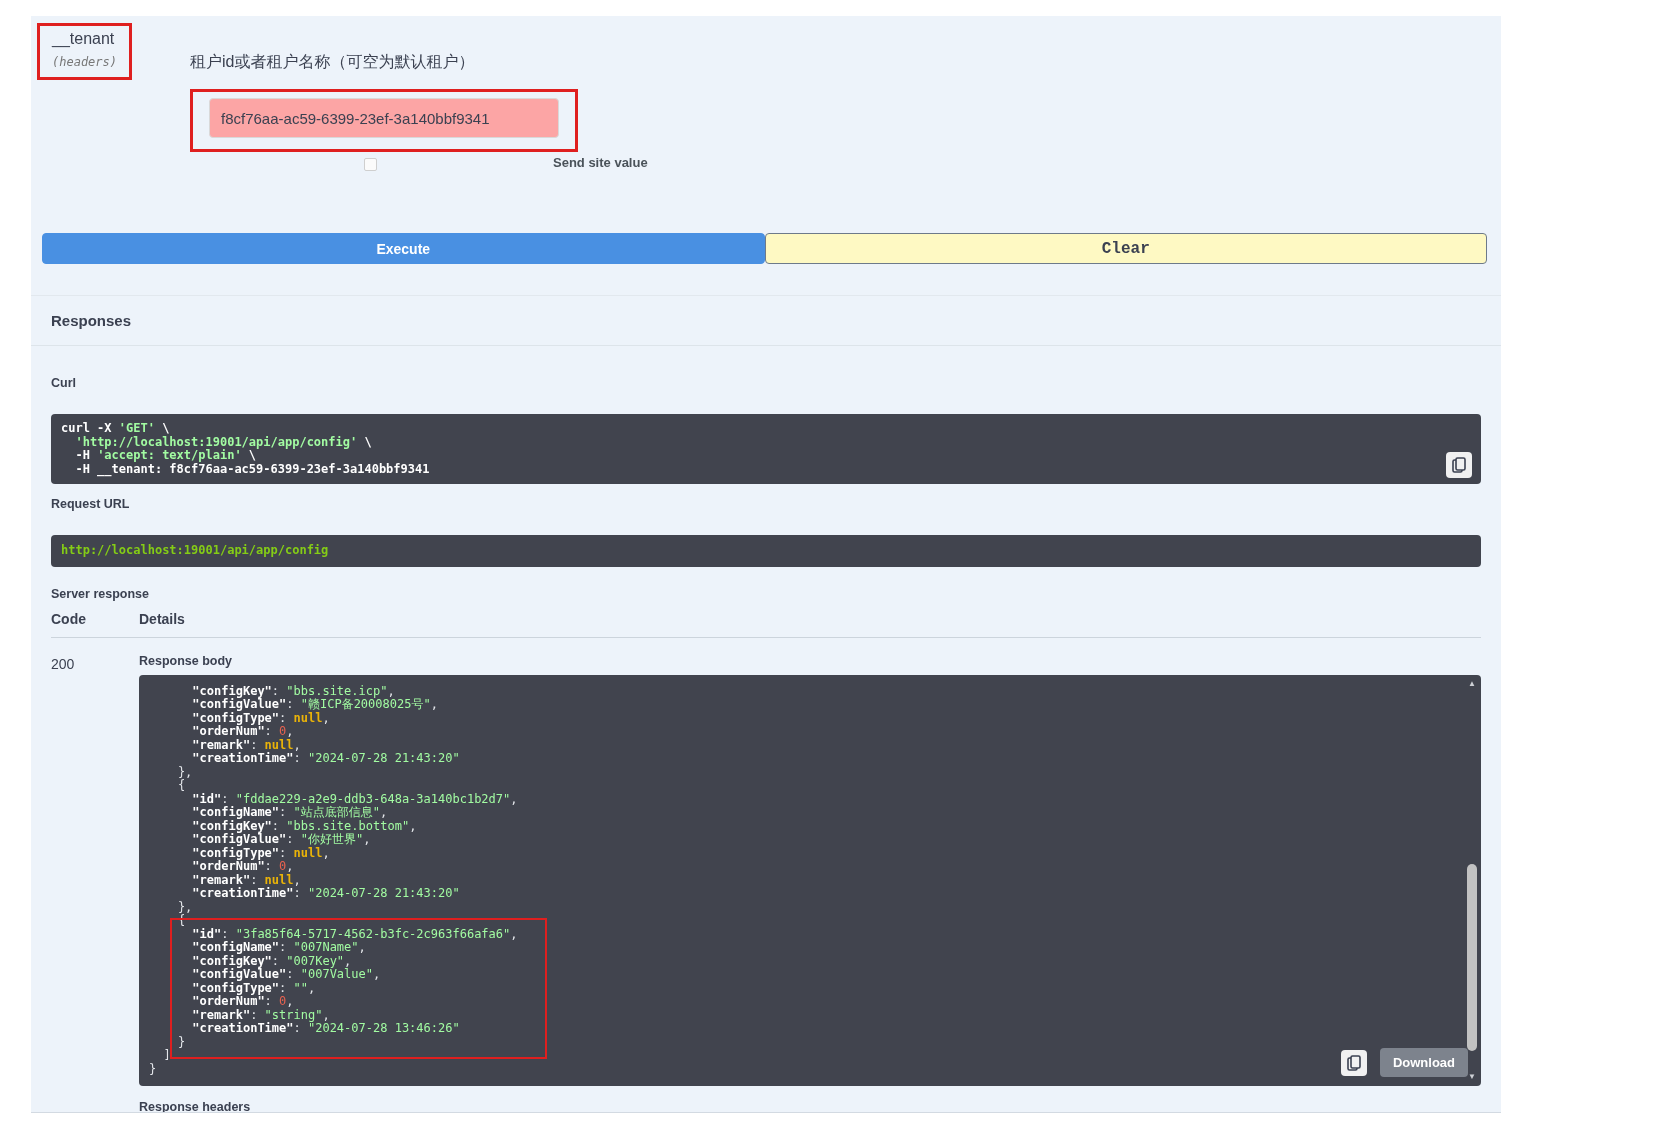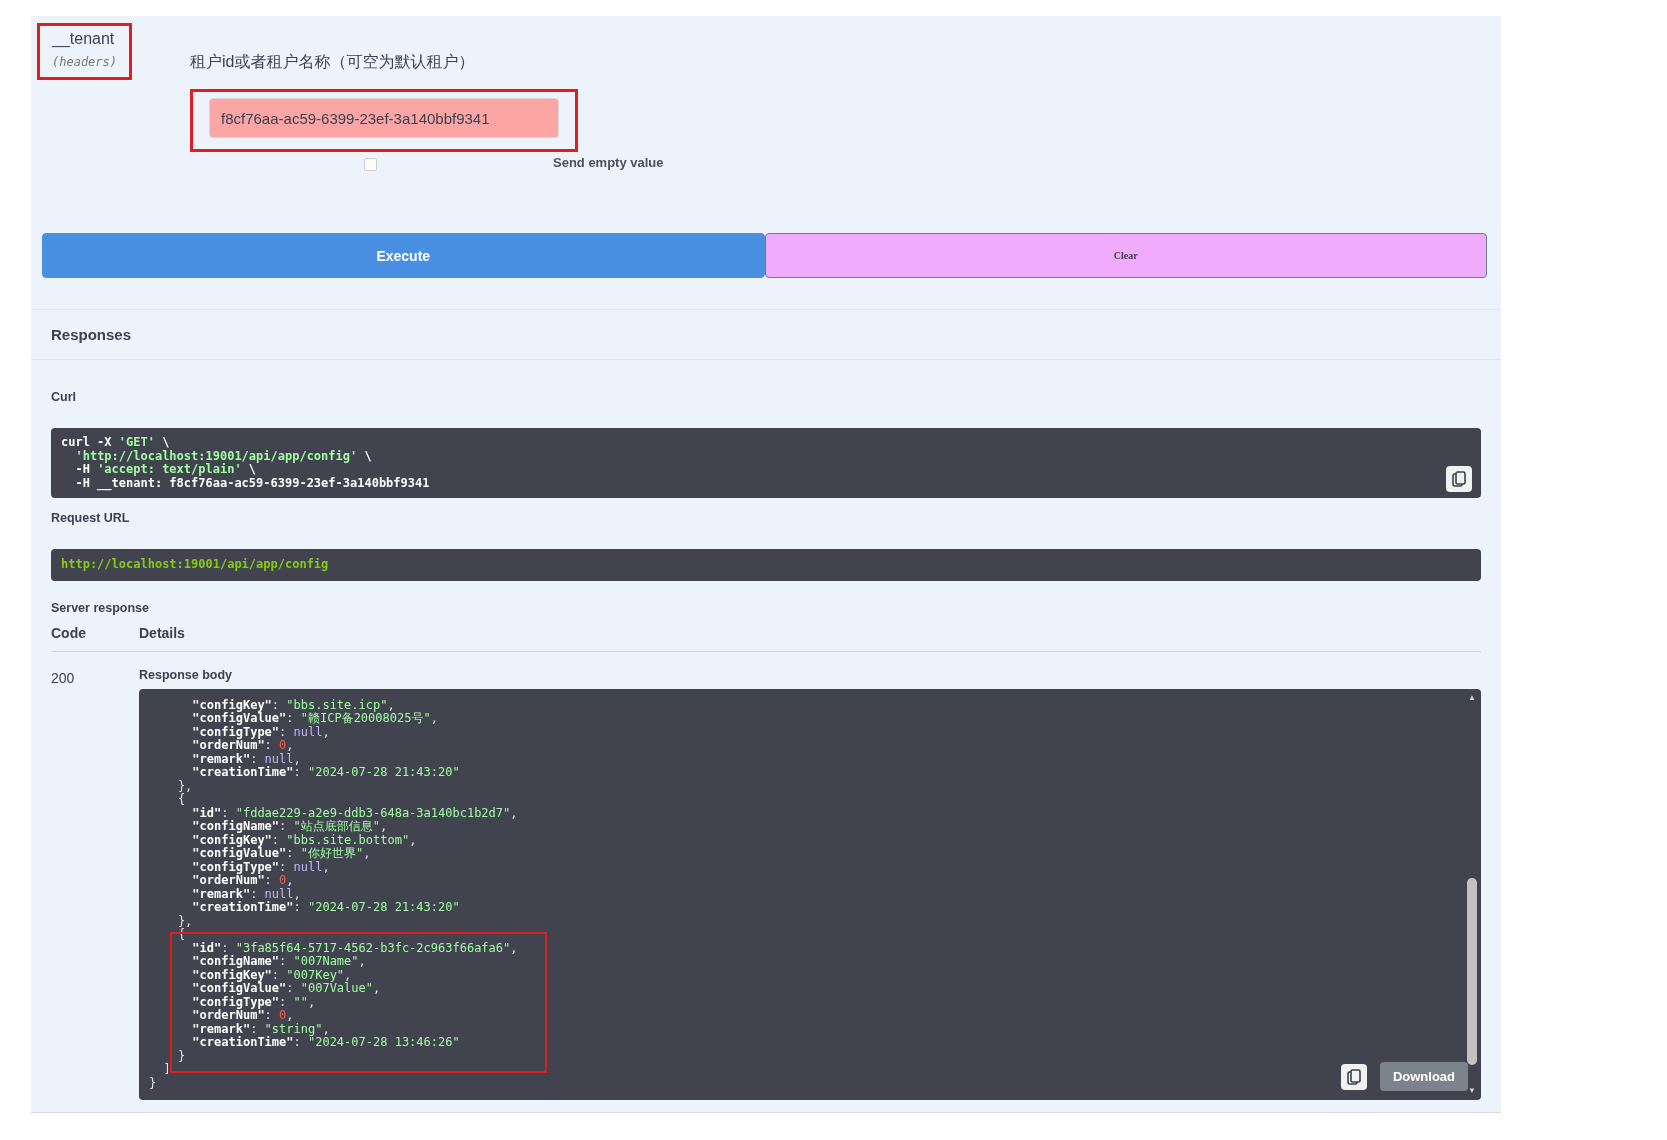--- a/index.html
+++ b/index.html
@@ -25,25 +25,25 @@
   .p-input { width:350px; height:40px; border:1px solid #d9d9d9; border-radius:4px;
     padding:0 11px; font-size:15px; font-family:"Liberation Sans",sans-serif;
     color:#3b4151; background:#fca5a5; display:block; }
   .empty-row { position:relative; height:34px; }
   .cb { position:absolute; left:174px; top:6px; width:13px; height:13px;
     border:1px solid #cfcfcf; background:#fbfbfb; border-radius:2px; cursor:pointer; }
   .empty-label { position:absolute; left:363px; top:3px; font-weight:700;
     font-size:13px; color:#4a5259; }
 
   
-  .exec-row { display:flex; margin:47px 14px 12px 11px; height:45px; }
+  .exec-row { display:flex; margin:47px 14px 12px 11px; height:31px; }
   .btn-exec { flex:1; background:#4990e2; border:1px solid #4990e2; border-radius:4px;
     color:#fff; font-weight:700; font-size:14px; font-family:inherit; cursor:pointer; }
-  .btn-clear { flex:1; background:#f0abfc; border:1px solid #6d7a8a; border-radius:4px;
-    color:#3b4151; font-weight:700; font-size:10px; font-family:Liberation Serif, serif; cursor:pointer; }
+  .btn-clear { flex:1; background:#fef9c3; border:1px solid #6d7a8a; border-radius:4px;
+    color:#3b4151; font-weight:700; font-size:16px; font-family:Liberation Mono, monospace; cursor:pointer; }
 
   
   .resp-header { margin-top:31px; border-top:1px solid #e2e8ee; border-bottom:1px solid #dde4ea;
     padding:16px 20px; font-weight:700; font-size:15px; }
   .resp-inner { padding:30px 20px 0 20px; }
   .sec-label { font-weight:700; font-size:12.5px; color:#3b4151; }
   .mt13 { margin-top:13px; } .mt20 { margin-top:20px; }
 
   .code-block { background:#41444e; border-radius:4px; position:relative; margin-top:24px; }
   .code-block pre { padding:8px 10px; font:12px/13.5px "DejaVu Sans Mono",monospace;
@@ -59,21 +59,21 @@
   .col-code { width:88px; font-weight:700; font-size:14px; }
   .col-details { font-weight:700; font-size:14px; }
   .tbl-row { display:flex; padding-top:16px; }
   .code-val { width:88px; font-size:14px; padding-top:2px; }
   .details-cell { flex:1; min-width:0; }
 
   .resp-block { margin-top:7px; }
   .resp-block pre { padding:10px 26px 10px 10px; }
   .tk { color:#fff; font-weight:700; }
   .ts { color:#a2fca2; }
-  .tn { color:#c4b5fd; }
+  .tn { color:#eab308;font-weight:bold; }
   .td { color:#e8624f; }
 
   .box3 { position:absolute; left:31px; top:243px; width:377px; height:141px;
     border:2px solid #df1f1f; pointer-events:none; }
 
   .sb { position:absolute; right:2px; top:2px; bottom:2px; width:14px; }
   .sb-btn { position:absolute; left:0; width:14px; height:14px; color:#cdd0d5;
     font-size:8px; text-align:center; line-height:14px; cursor:pointer; }
   .sb-up { top:0; } .sb-down { bottom:0; }
   .sb-thumb { position:absolute; left:2px; width:10px; top:46%; height:46%;
@@ -99,21 +99,21 @@
         <div class="p-loc">(headers)</div>
       </div>
     </div>
     <div class="desc-col">
       <div class="p-desc">租户id或者租户名称（可空为默认租户）</div>
       <div class="ann box2">
         <input class="p-input" type="text" value="f8cf76aa-ac59-6399-23ef-3a140bbf9341" style="">
       </div>
       <div class="empty-row">
         <span class="cb"></span>
-        <span class="empty-label">Send empty value</span>
+        <span class="empty-label">Send site value</span>
       </div>
     </div>
   </div>
 
   <div class="exec-row">
     <button class="btn-exec">Execute</button>
     <button class="btn-clear">Clear</button>
   </div>
 
   <div class="resp-header">

